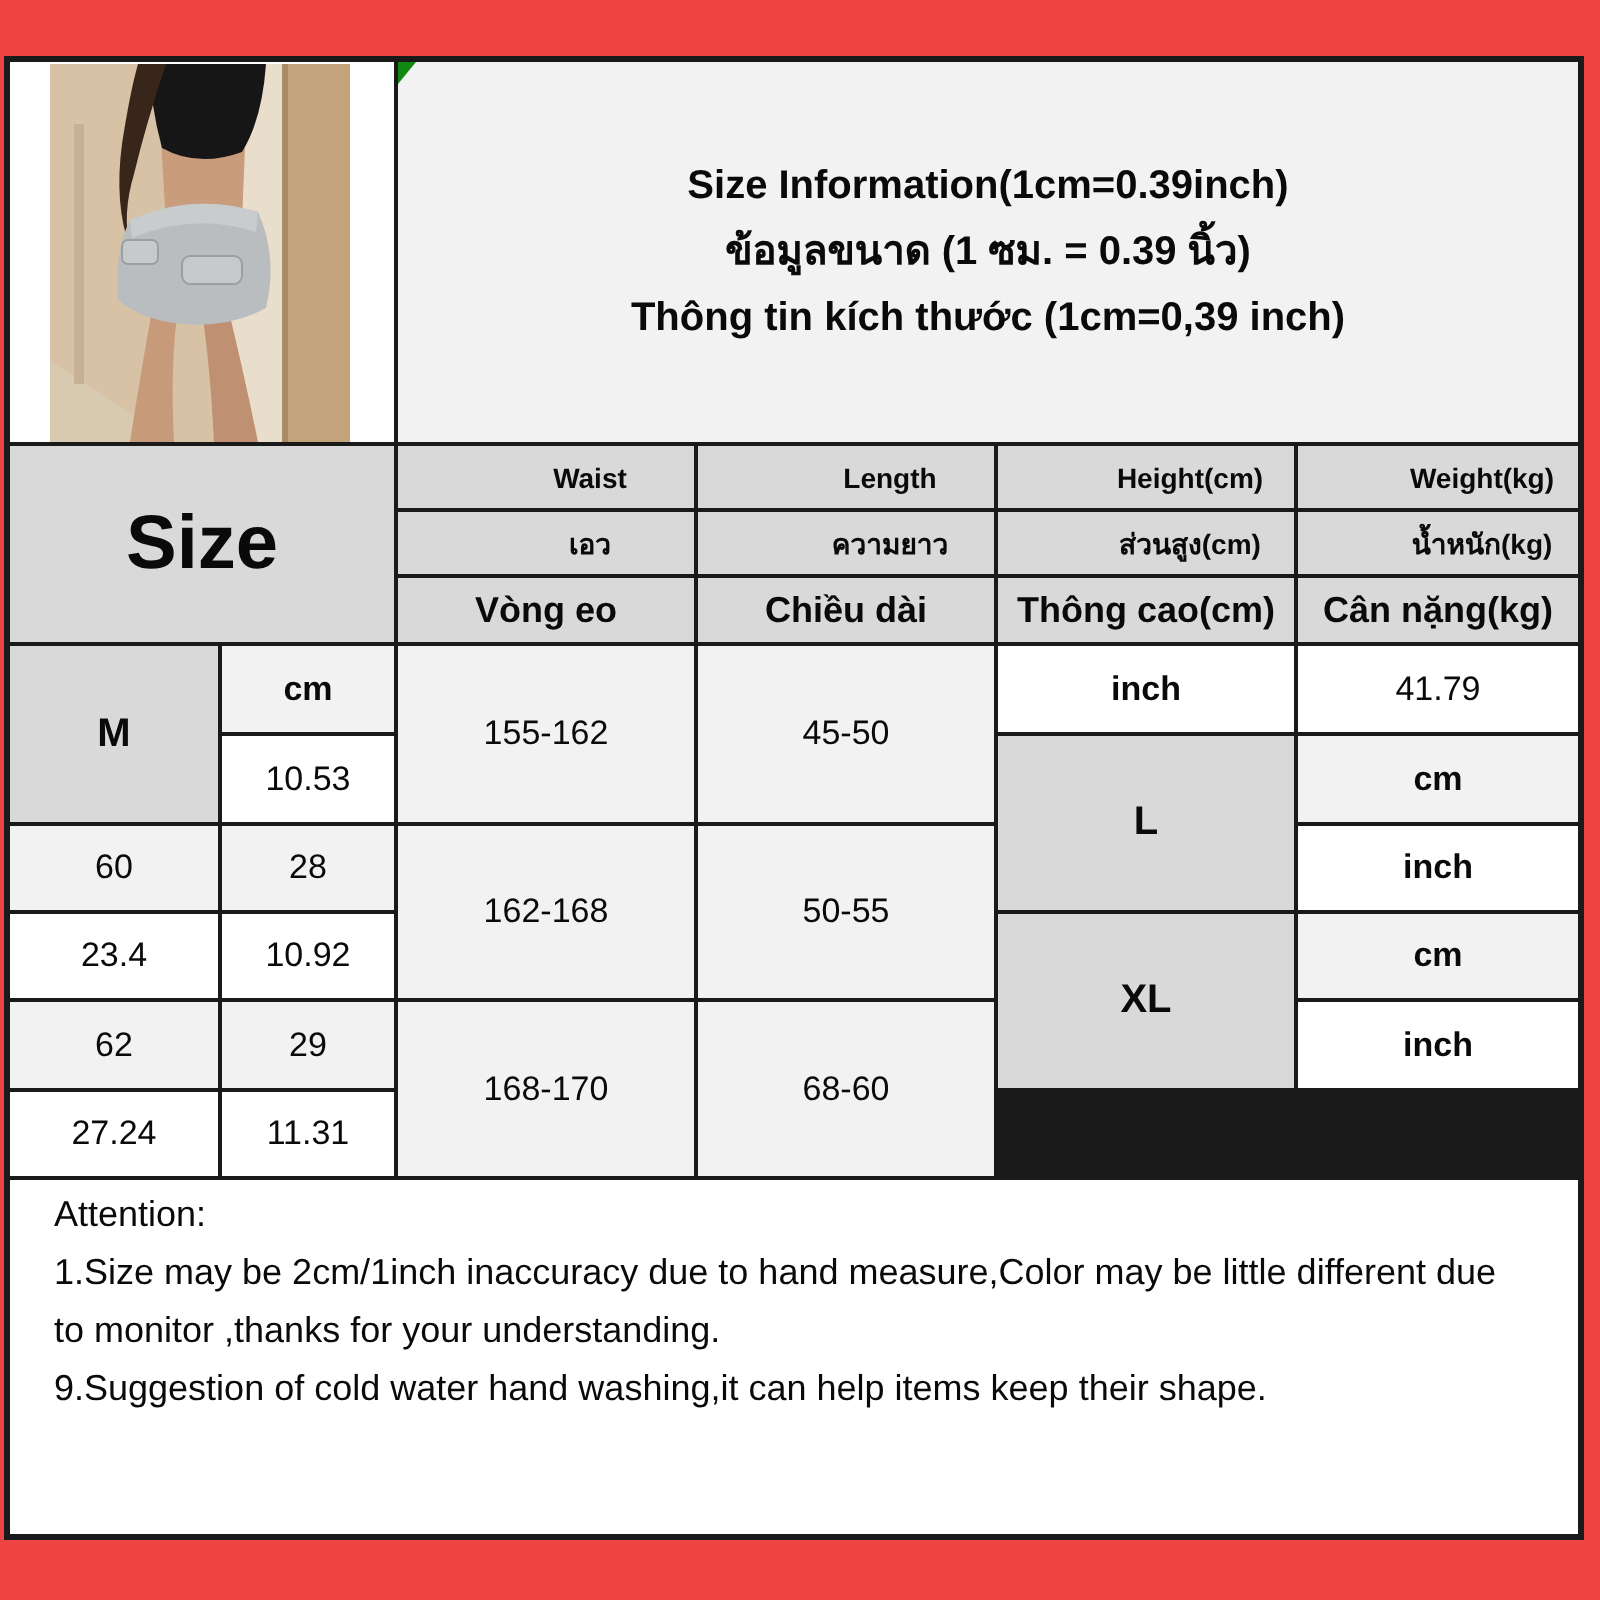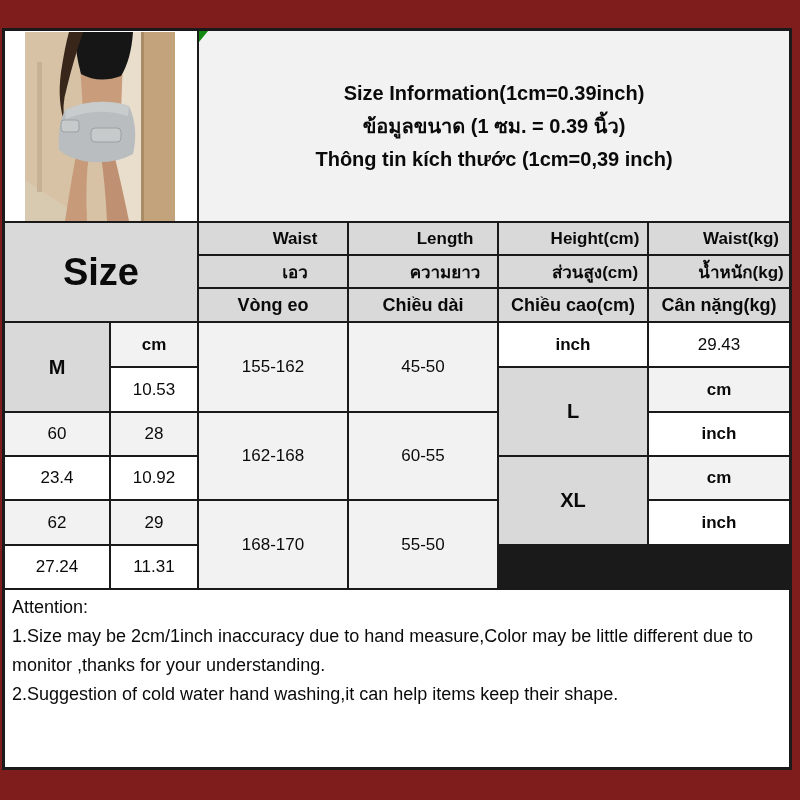--- a/index.html
+++ b/index.html
@@ -1,37 +1,37 @@
 <!DOCTYPE html>
 <html><head>
 <meta charset="utf-8">
 <style>
   * { margin:0; padding:0; box-sizing:border-box; }
   body { width:800px; height:800px; background:#ffffff; font-family:"Liberation Sans", sans-serif; color:#0a0a0a; }
-  .sheet { position:relative; width:800px; height:800px; background:#7f1d1d; overflow:hidden; }
+  .sheet { position:relative; width:800px; height:800px; background:#ef4444; overflow:hidden; }
 
   .grid {
     position:absolute; left:2px; top:28px; width:790px; height:742px;
     background:#1a1a1a; border:3px solid #1a1a1a;
     display:grid;
     grid-template-columns:104px 86px 148px 148px 148px 1fr;
     grid-template-rows:190px 31px 31px 32px 43px 43px 42px 42px 43px 42px 1fr;
     gap:2px;
   }
   .c { display:flex; align-items:center; justify-content:center; background:#ffffff; text-align:center; overflow:hidden; }
   .bg-head { background:#d9d9d9; }
   .bg-light { background:#f2f2f2; }
 
   
   .photo-cell { grid-column:1 / span 2; grid-row:1; position:relative; }
   .title-cell { grid-column:3 / span 4; grid-row:1; position:relative; flex-direction:column; background:#f2f2f2; }
   .size-cell  { grid-column:1 / span 2; grid-row:2 / span 3; font-size:38px; font-weight:bold; }
-  .att-cell   { grid-column:1 / span 6; grid-row:11; align-items:flex-start; justify-content:flex-start; flex-direction:column; text-align:left; padding:3px 7px; }
+  .att-cell   { grid-column:1 / span 6; grid-row:11; align-items:flex-start; justify-content:flex-start; flex-direction:column; text-align:left; padding:3px 22px; }
 
-  .hdr { font-weight:bold; font-size:17px;padding-left:44px; }
+  .hdr { font-weight:bold; font-size:14px;padding-left:44px; }
   .hdr-vi { font-weight:bold; font-size:18px; }
   .val { font-size:17px; }
   .unit { font-weight:bold; font-size:17px; }
   .size-lab { font-weight:bold; font-size:20px; }
   .span2 { grid-row:span 2; }
 
   .title-line { font-weight:bold; font-size:20px; line-height:33px; white-space:nowrap; }
 
   .green-tri { position:absolute; left:0; top:0; width:0; height:0;
     border-top:11px solid #128912; border-right:9px solid transparent; }
@@ -74,60 +74,60 @@
       <div class="title-line">Size Information(1cm=0.39inch)</div>
       <div class="title-line">ข้อมูลขนาด (1 ซม. = 0.39 นิ้ว)</div>
       <div class="title-line">Thông tin kích thước (1cm=0,39 inch)</div>
     </div>
 
     <div class="c bg-head size-cell">Size</div>
 
     <div class="c bg-head hdr">Waist</div>
     <div class="c bg-head hdr">Length</div>
     <div class="c bg-head hdr">Height(cm)</div>
-    <div class="c bg-head hdr">Waist(kg)</div>
+    <div class="c bg-head hdr">Weight(kg)</div>
 
     <div class="c bg-head hdr">เอว</div>
     <div class="c bg-head hdr">ความยาว</div>
     <div class="c bg-head hdr">ส่วนสูง(cm)</div>
     <div class="c bg-head hdr">น้ำหนัก(kg)</div>
 
     <div class="c bg-head hdr-vi">Vòng eo</div>
     <div class="c bg-head hdr-vi">Chiều dài</div>
-    <div class="c bg-head hdr-vi">Chiều cao(cm)</div>
+    <div class="c bg-head hdr-vi">Thông cao(cm)</div>
     <div class="c bg-head hdr-vi">Cân nặng(kg)</div>
 
     <div class="c bg-head size-lab span2">M</div>
     <div class="c bg-light unit">cm</div>
     <div class="c bg-light val span2">155-162</div>
     <div class="c bg-light val span2">45-50</div>
     <div class="c unit">inch</div>
-    <div class="c val">29.43</div>
+    <div class="c val">41.79</div>
     <div class="c val">10.53</div>
 
     <div class="c bg-head size-lab span2">L</div>
     <div class="c bg-light unit">cm</div>
     <div class="c bg-light val">60</div>
     <div class="c bg-light val">28</div>
     <div class="c bg-light val span2">162-168</div>
-    <div class="c bg-light val span2">60-55</div>
+    <div class="c bg-light val span2">50-55</div>
     <div class="c unit">inch</div>
     <div class="c val">23.4</div>
     <div class="c val">10.92</div>
 
     <div class="c bg-head size-lab span2">XL</div>
     <div class="c bg-light unit">cm</div>
     <div class="c bg-light val">62</div>
     <div class="c bg-light val">29</div>
     <div class="c bg-light val span2">168-170</div>
-    <div class="c bg-light val span2">55-50</div>
+    <div class="c bg-light val span2">68-60</div>
     <div class="c unit">inch</div>
     <div class="c val">27.24</div>
     <div class="c val">11.31</div>
 
     <div class="c att-cell">
       <div class="att-head">Attention:</div>
       <div class="att-note">1.Size may be 2cm/1inch inaccuracy due to hand measure,Color may be little different due to monitor ,thanks for your understanding.</div>
-      <div class="att-note">2.Suggestion of cold water hand washing,it can help items keep their shape.</div>
+      <div class="att-note">9.Suggestion of cold water hand washing,it can help items keep their shape.</div>
     </div>
 
   </div>
 </div>
 
 </body></html>

